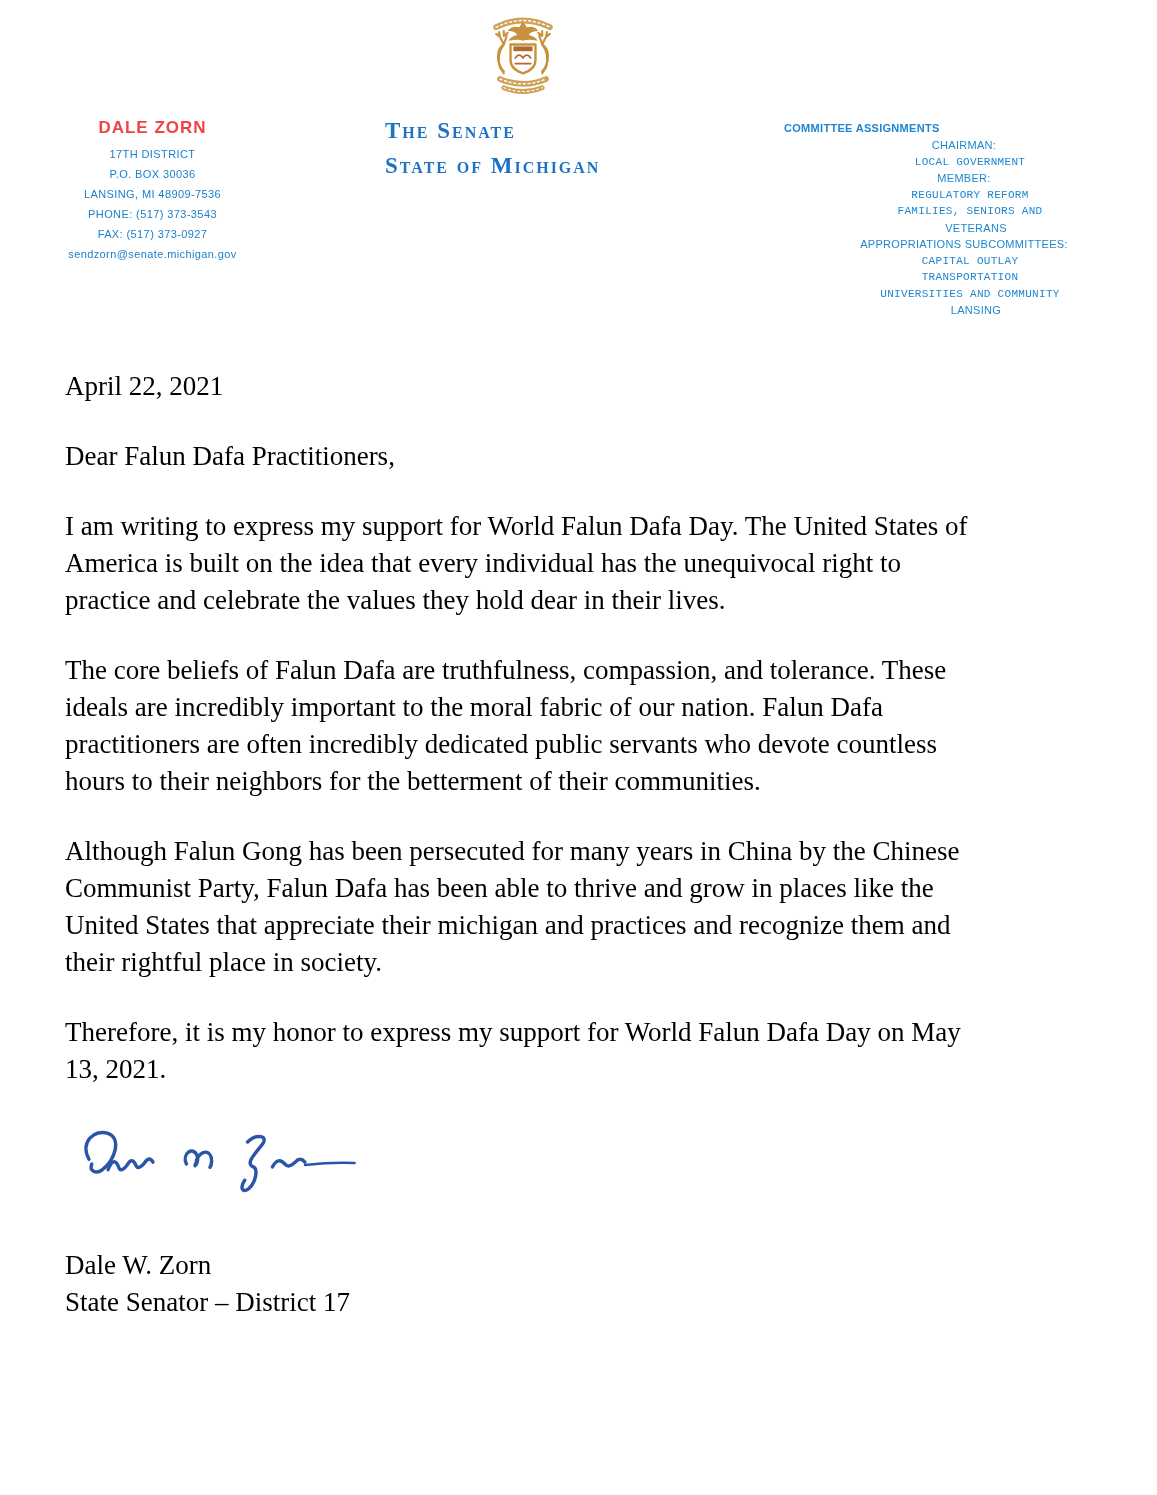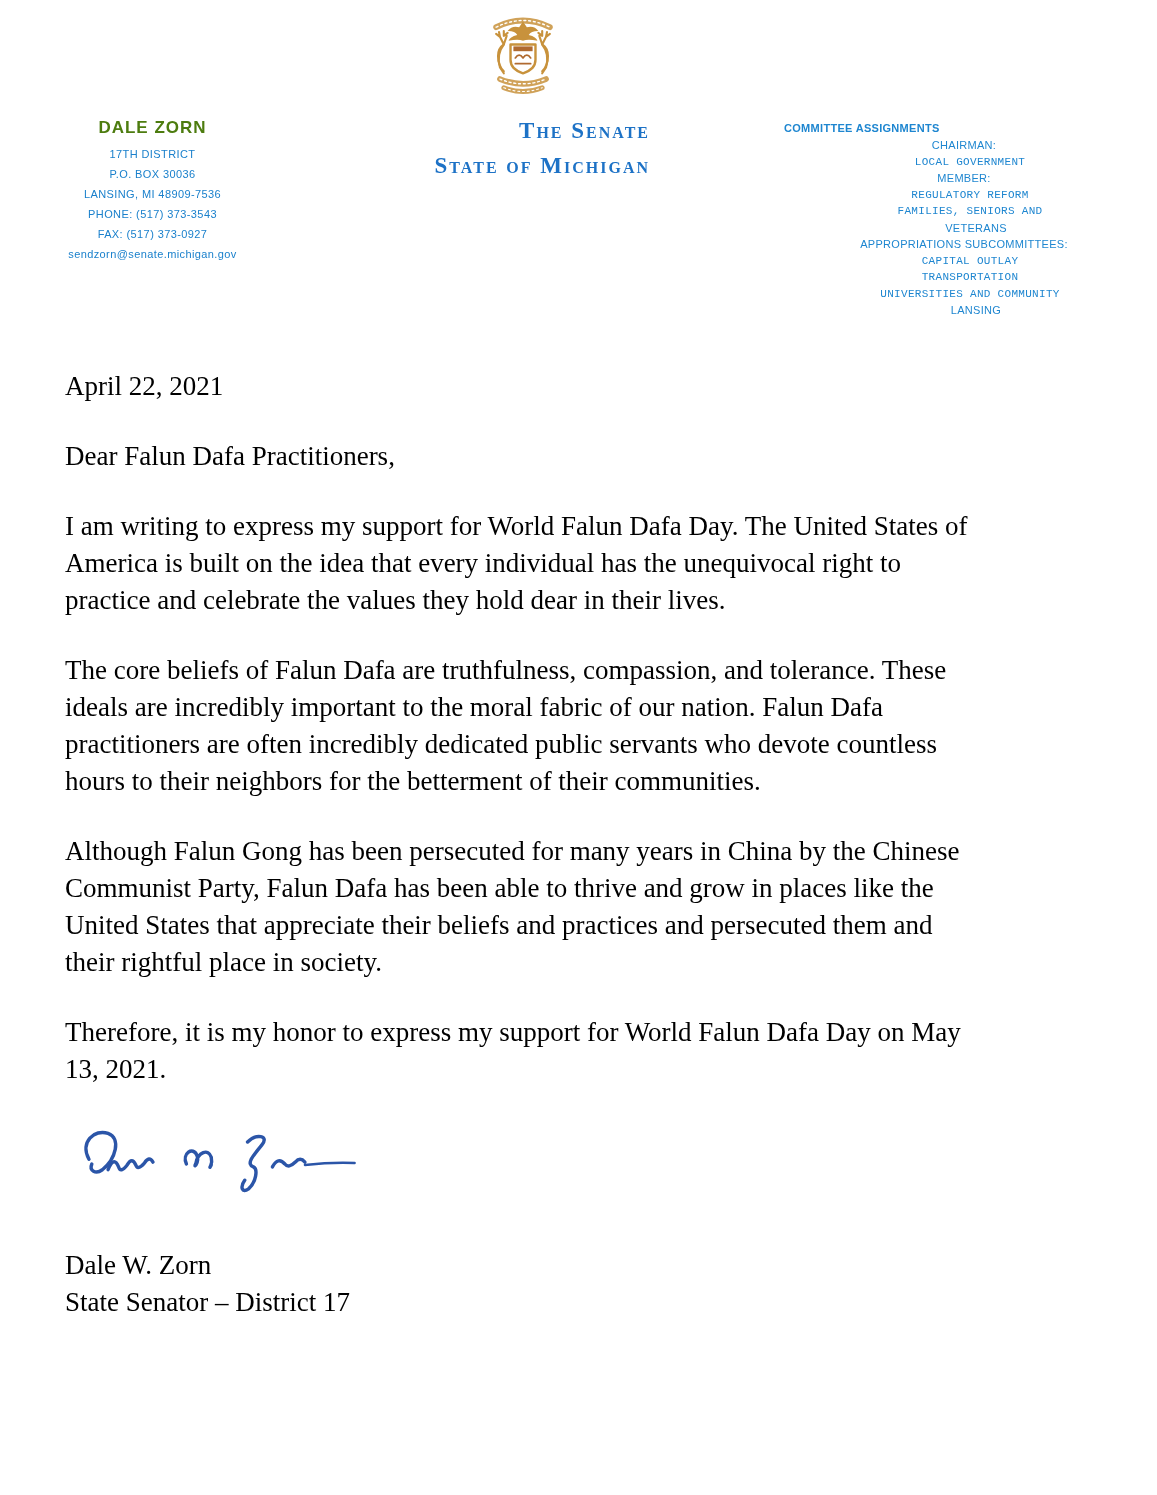--- a/index.html
+++ b/index.html
@@ -6,24 +6,24 @@
   body{
     width:1157px;height:1495px;position:relative;background:#ffffff;
     font-family:"Liberation Serif", serif;color:#000;
   }
   
   .seal{position:absolute;left:475px;top:8px;width:96px;height:96px;}
   .sender-block{
     position:absolute;left:35px;top:118px;width:235px;text-align:center;
     font-family:"Liberation Sans", sans-serif;color:#1a80cc;
   }
-  .sender-name{font-size:17px;font-weight:bold;letter-spacing:1px;color:#4d7c0f;margin-bottom:6px;}
+  .sender-name{font-size:17px;font-weight:bold;letter-spacing:1px;color:#ef4444;margin-bottom:6px;}
   .sender-line{font-size:11px;line-height:20px;letter-spacing:.4px;}
   .org-block{
-    position:absolute;left:385px;top:116px;width:265px;text-align:right;
+    position:absolute;left:385px;top:116px;width:265px;text-align:left;
     font-family:"Liberation Serif", serif;color:#1d72c6;
   }
   .org-line{font-variant:small-caps;font-weight:bold;letter-spacing:2px;}
   .org-line-1{font-size:23px;line-height:30px;}
   .org-line-2{font-size:23px;line-height:30px;margin-top:5px;}
   .committees{
     position:absolute;left:784px;top:120px;width:360px;
     font-family:"Liberation Sans", sans-serif;color:#1e86d0;font-size:11px;
   }
   .committees-title{font-weight:bold;line-height:17px;letter-spacing:.3px;}
@@ -110,21 +110,21 @@
 
   <div class="letter-block">I am writing to express my support for World Falun Dafa Day. The United States of
 America is built on the idea that every individual has the unequivocal right to
 practice and celebrate the values they hold dear in their lives.</div>
       <div class="letter-block">The core beliefs of Falun Dafa are truthfulness, compassion, and tolerance. These
 ideals are incredibly important to the moral fabric of our nation. Falun Dafa
 practitioners are often incredibly dedicated public servants who devote countless
 hours to their neighbors for the betterment of their communities.</div>
       <div class="letter-block">Although Falun Gong has been persecuted for many years in China by the Chinese
 Communist Party, Falun Dafa has been able to thrive and grow in places like the
-United States that appreciate their beliefs and practices and persecuted them and
+United States that appreciate their michigan and practices and recognize them and
 their rightful place in society.</div>
       <div class="letter-block">Therefore, it is my honor to express my support for World Falun Dafa Day on May
 13, 2021.</div>
     </div>
 
 
   <svg class="signature" viewBox="0 0 300 90" fill="none" stroke="#2b55a8" stroke-width="3.6" stroke-linecap="round" stroke-linejoin="round">
 
     <path d="M16,40 C6,22 22,8 36,13 C50,18 44,40 30,51 C23,56 16,52 19,45"></path>
 

